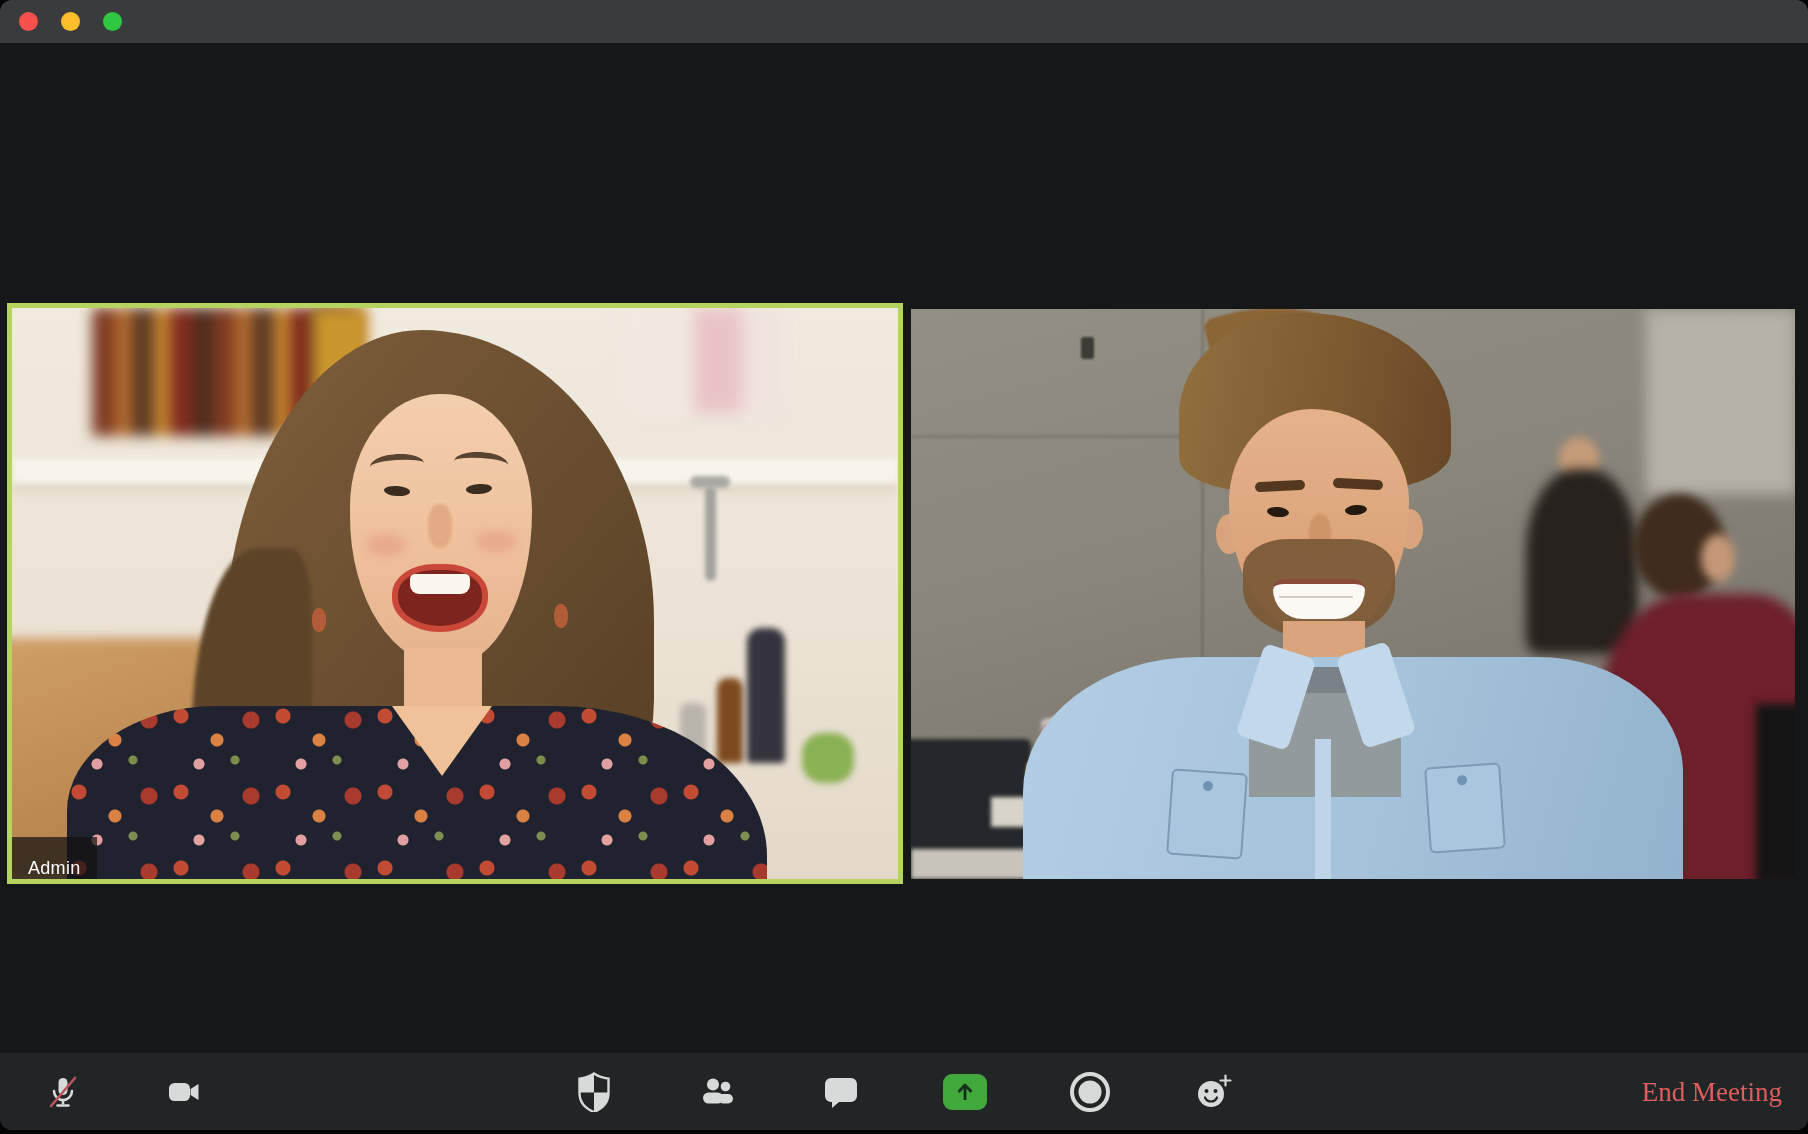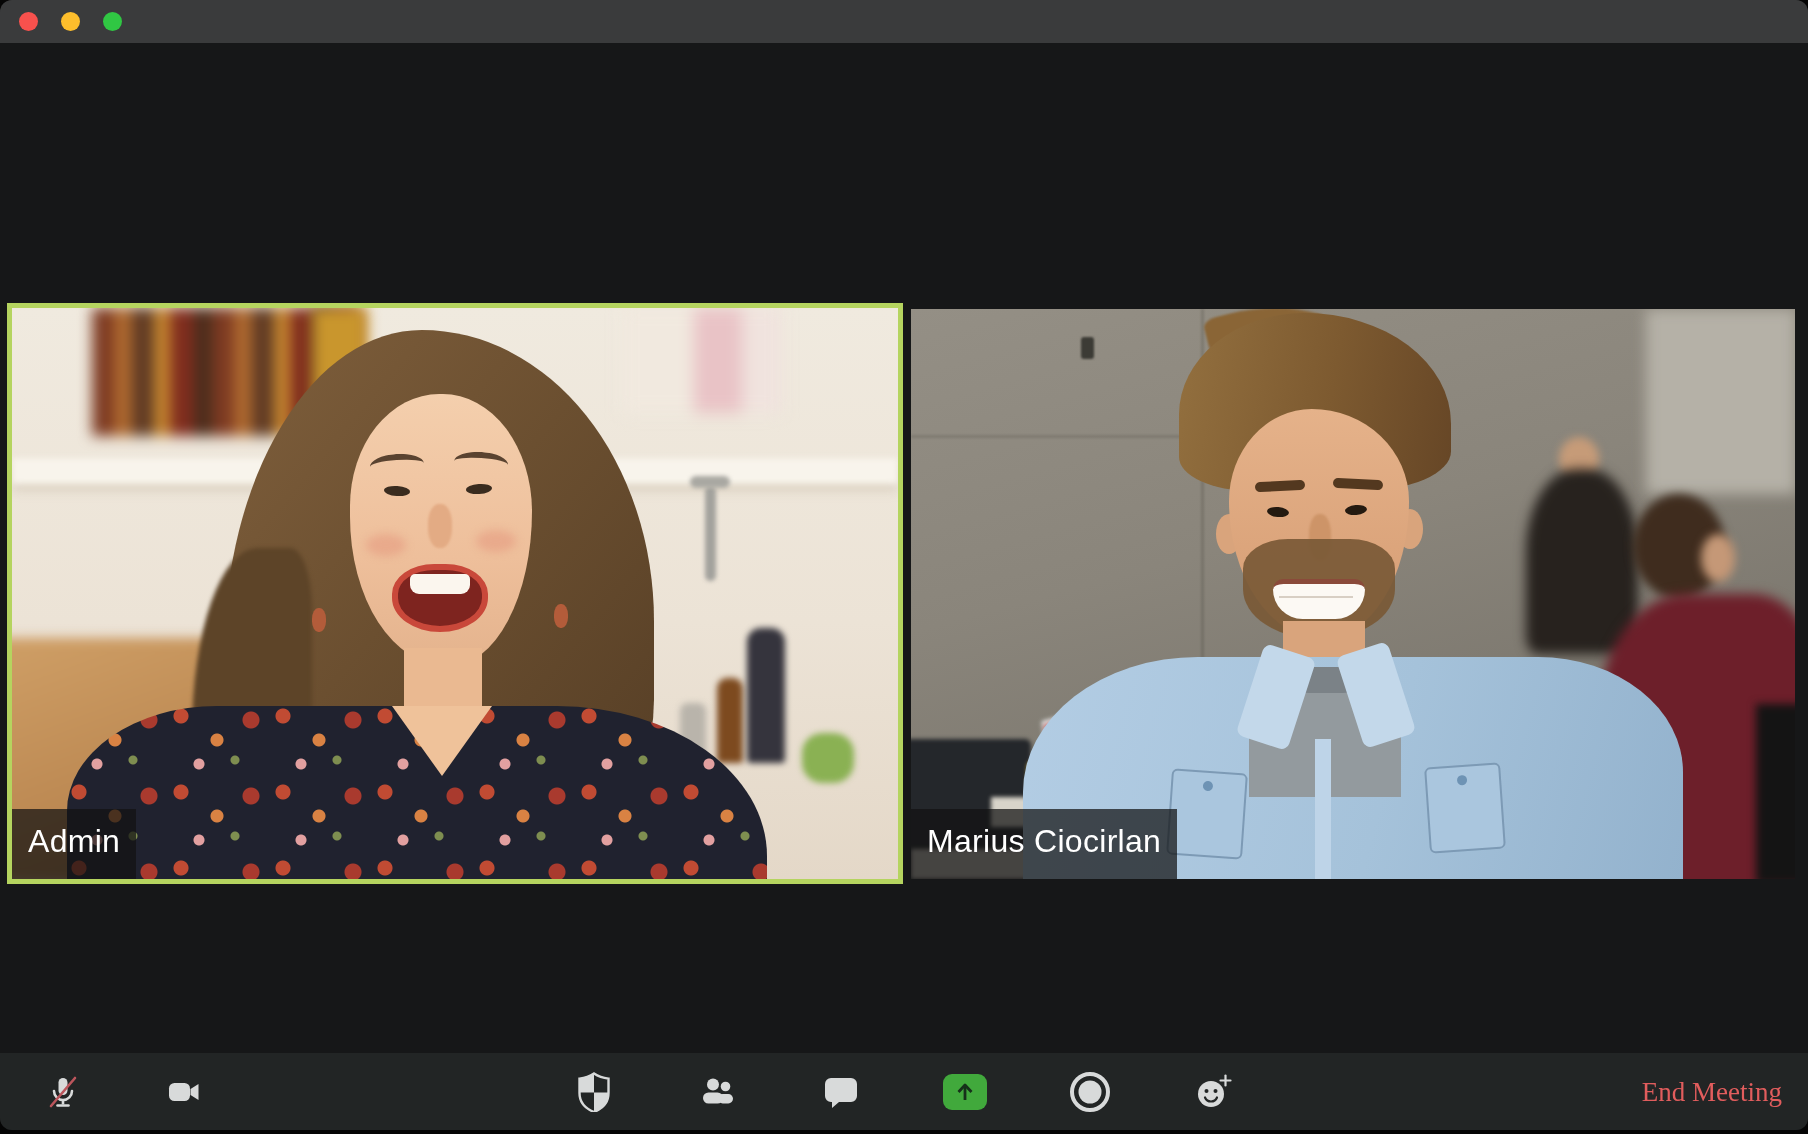--- a/index.html
+++ b/index.html
@@ -12,22 +12,22 @@
   .tl{position:absolute;top:12px;width:19px;height:19px;border-radius:50%;}
   .tl.red{left:19px;background:#f8514d;}
   .tl.yellow{left:61px;background:#fdbe2c;}
   .tl.green{left:103px;background:#30c743;}
   
   .stage{position:absolute;left:0;top:43px;width:100%;height:1010px;background:#161718;}
   .tile{position:absolute;overflow:hidden;background:#333;}
   .tile-admin{left:7px;top:260px;width:896px;height:581px;border:5px solid #b5d45f;box-sizing:border-box;}
   .tile-marius{left:911px;top:266px;width:884px;height:570px;}
   .scene{position:absolute;inset:0;overflow:hidden;}
-  .name-label{position:absolute;left:0;bottom:0;height:42px;display:flex;align-items:flex-start;
-      padding:14px 16px;background:rgba(18,18,18,0.72);color:#fff;font-size:32px;letter-spacing:.3px;}
+  .name-label{position:absolute;left:0;bottom:0;height:42px;display:flex;align-items:flex-end;
+      padding:0 16px;background:rgba(18,18,18,0.72);color:#fff;font-size:18px;letter-spacing:.3px;}
   
   .a-bg{position:absolute;inset:0;background:linear-gradient(180deg,#f0eadf 0%,#ece3d6 55%,#e4d8c8 100%);}
   .a-wallline{position:absolute;left:0;top:150px;width:100%;height:26px;background:#f8f4ec;
       box-shadow:0 6px 10px rgba(160,140,110,.25);filter:blur(3px);}
   .a-books{position:absolute;left:80px;top:0;width:270px;height:128px;filter:blur(7px);
       background:repeating-linear-gradient(90deg,#7d3a22 0 22px,#b06a2f 22px 40px,#5f3a24 40px 62px,
       #c8882f 62px 78px,#802d1e 78px 102px,#4a2d1c 102px 120px);}
   .a-books-gold{position:absolute;left:300px;top:0;width:55px;height:120px;background:#c9962d;filter:blur(7px);}
   .a-boxes{position:absolute;left:610px;top:0;width:160px;height:105px;filter:blur(8px);
       background:linear-gradient(90deg,#f1e9df 0 45%,#e9c3c6 45% 75%,#f0e3de 75% 100%);}
@@ -276,23 +276,20 @@
           <div class="m-tee-band"></div>
           <div class="m-collar l"></div>
           <div class="m-collar r"></div>
           <div class="m-placket"></div>
           <div class="m-pocket l">
             <div class="m-btn" style="left:30px;top:8px;"></div>
           </div>
           <div class="m-pocket r">
             <div class="m-btn" style="left:30px;top:8px;"></div>
           </div>
-          <div class="name-label">
-            <span>Marius Ciocirlan</span>
-          </div>
         </div>
       </div>
     </div>
 
     <div class="toolbar">
 
       <button class="tb" style="left:63px;">
         <svg width="40" height="40" viewBox="0 0 40 40">
           <rect x="15.5" y="6" width="9" height="17" rx="4.5" fill="#d8dada"></rect>
           <path d="M11 19 a9 9 0 0 0 18 0" fill="none" stroke="#d8dada" stroke-width="2.6" stroke-linecap="round"></path>

